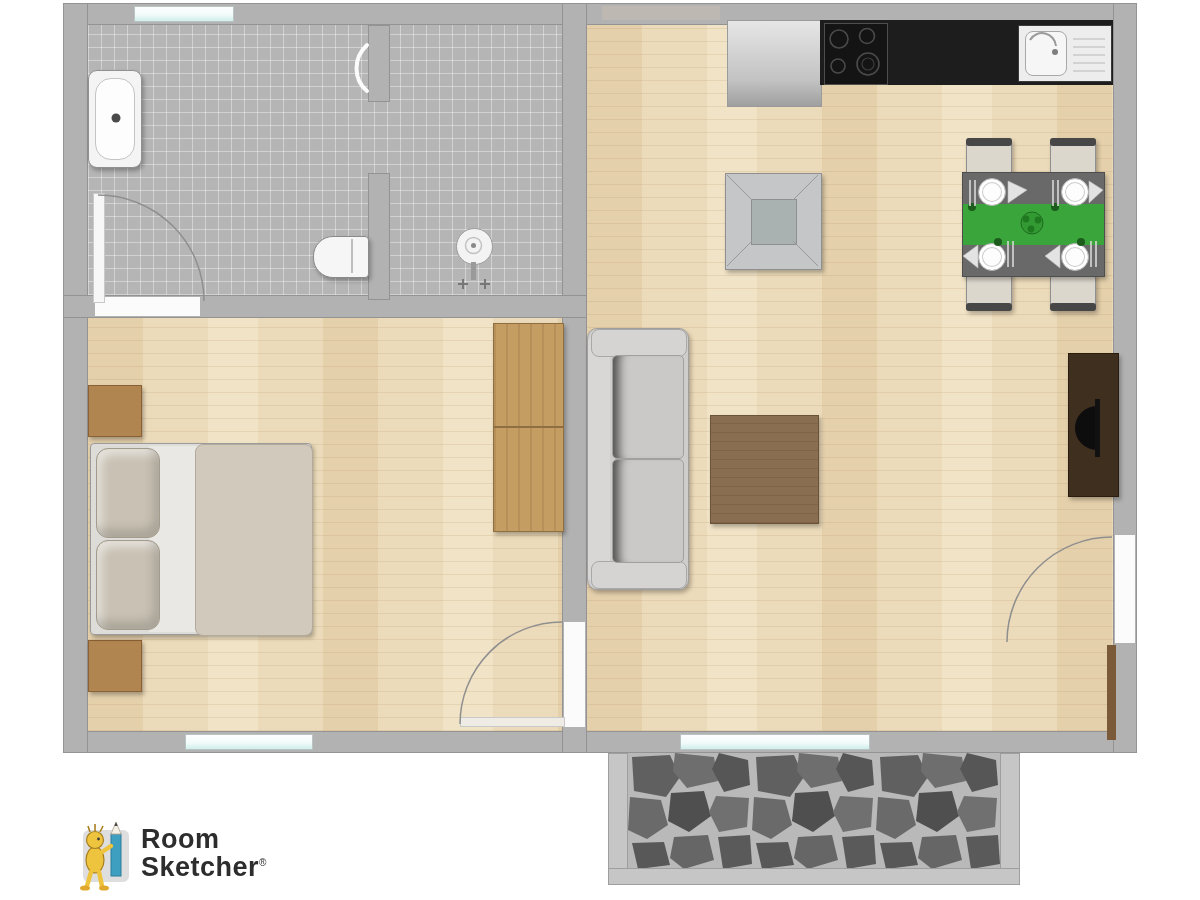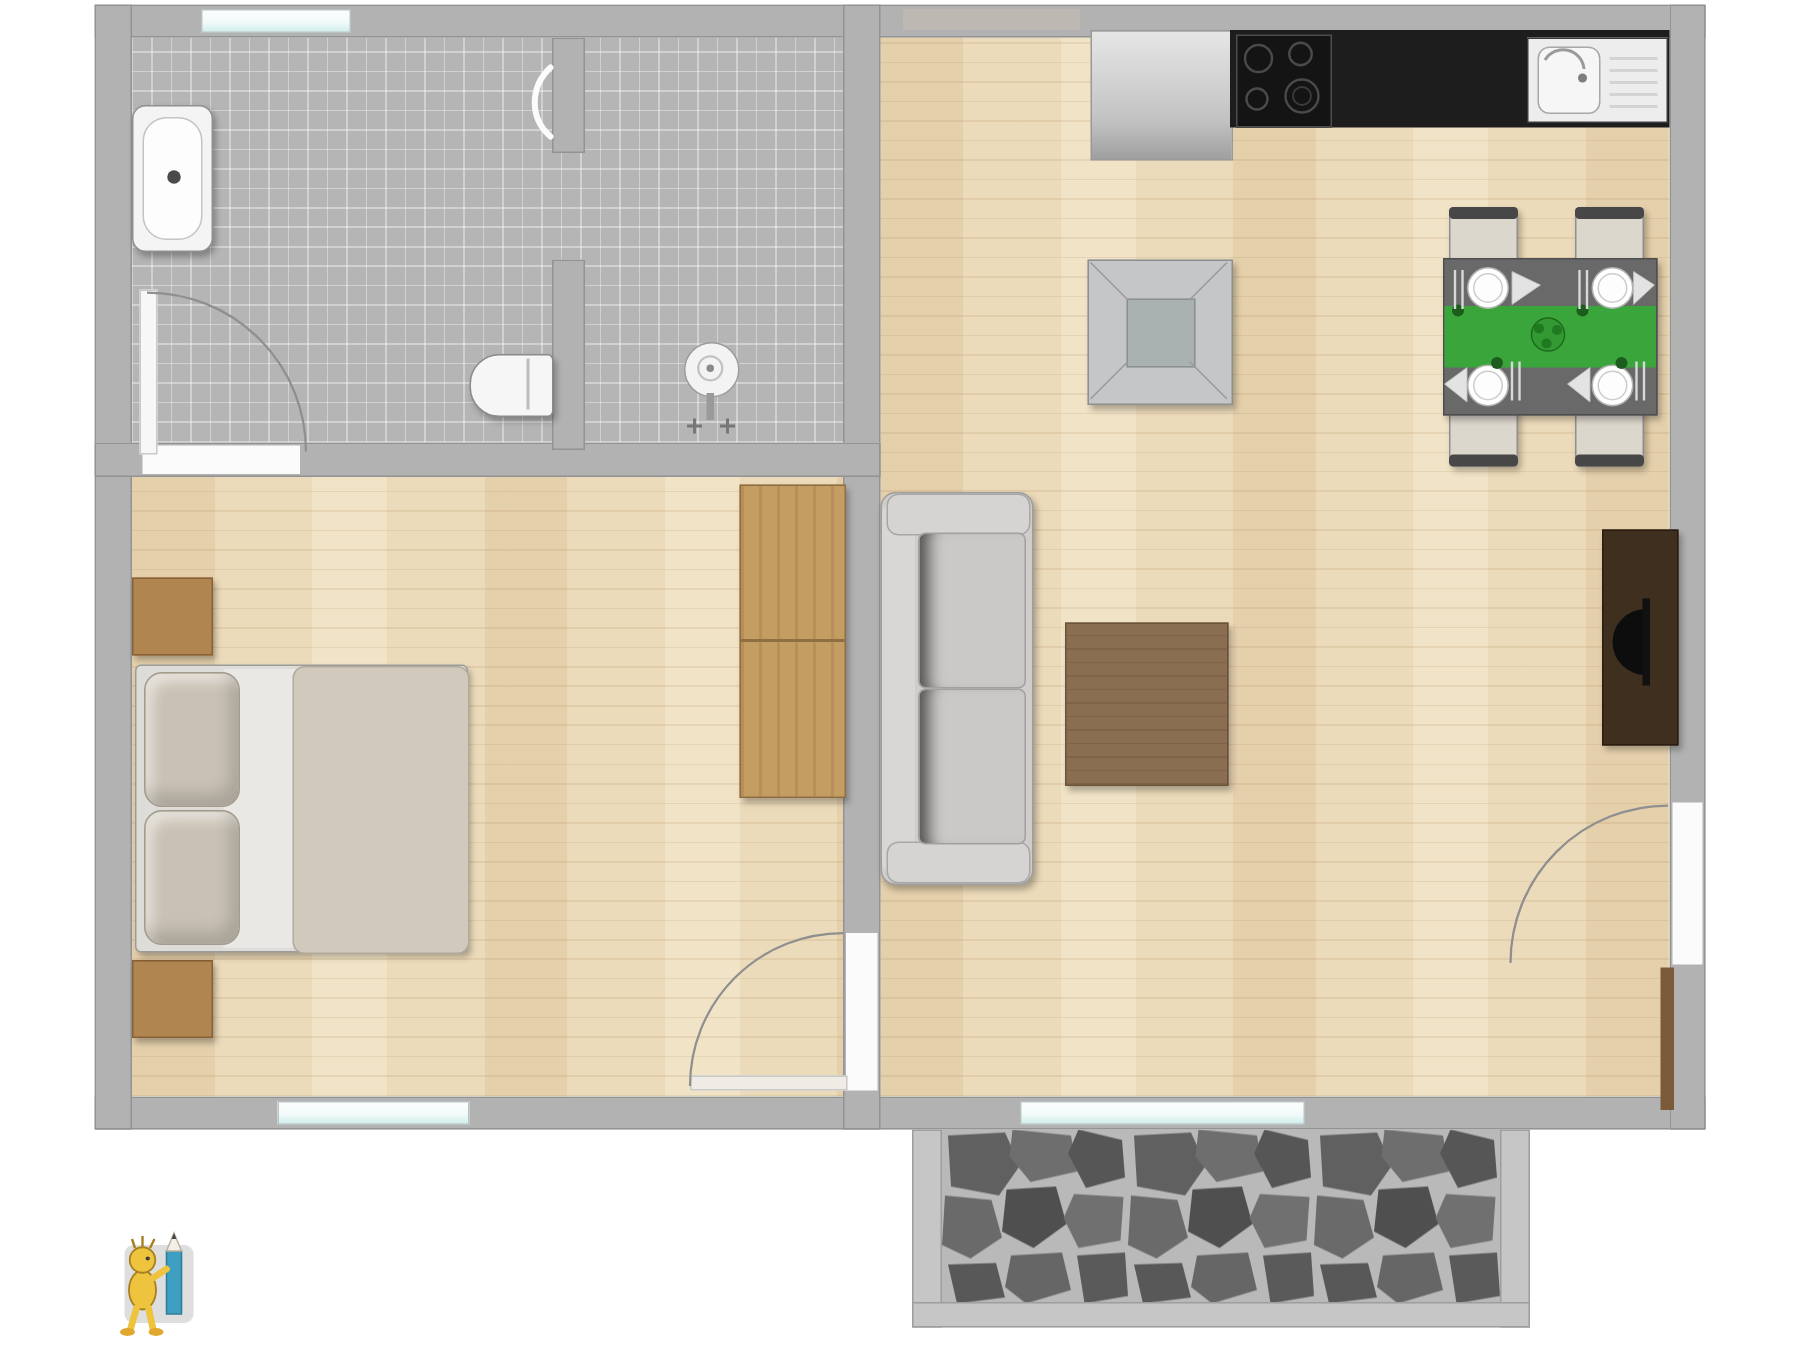--- a/index.html
+++ b/index.html
@@ -205,15 +205,19 @@
       <polygon points="39.4,8 42.6,8 41,4" fill="#444444"></polygon>
       <ellipse cx="20" cy="42" rx="9" ry="13" fill="var(--mascot-yellow,#eec43e)" stroke="#a87f1f" stroke-width="1.2"></ellipse>
       <circle cx="20" cy="22" r="8.5" fill="var(--mascot-yellow,#eec43e)" stroke="#a87f1f" stroke-width="1.2"></circle>
       <path d="M 15,14 L 13,8 M 20,13 L 20,6 M 25,14 L 28,8" stroke="#a87f1f" stroke-width="1.6"></path>
       <circle cx="23.5" cy="21" r="1.4" fill="#3a3a3a"></circle>
       <path d="M 27,34 L 36,28" stroke="var(--mascot-yellow,#eec43e)" stroke-width="4.5" stroke-linecap="round"></path>
       <path d="M 16,54 L 12,68 M 24,54 L 27,68" stroke="var(--mascot-yellow,#eec43e)" stroke-width="4.5" stroke-linecap="round"></path>
       <ellipse cx="10" cy="70" rx="5" ry="2.6" fill="#e0a92e"></ellipse>
       <ellipse cx="29" cy="70" rx="5" ry="2.6" fill="#e0a92e"></ellipse>
     </svg>
+    <div class="abs logo-text" style="left:66px;top:8px;">
+      <div>Room</div>
+      <div><span>Sketcher</span><sup>®</sup></div>
+    </div>
   </div>
 
 </div>
 
 </body></html>

